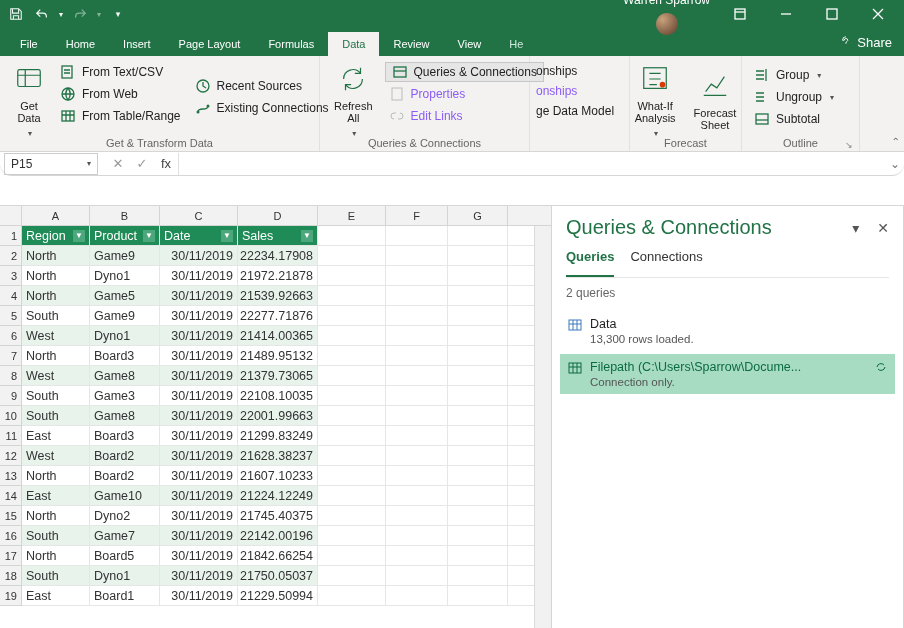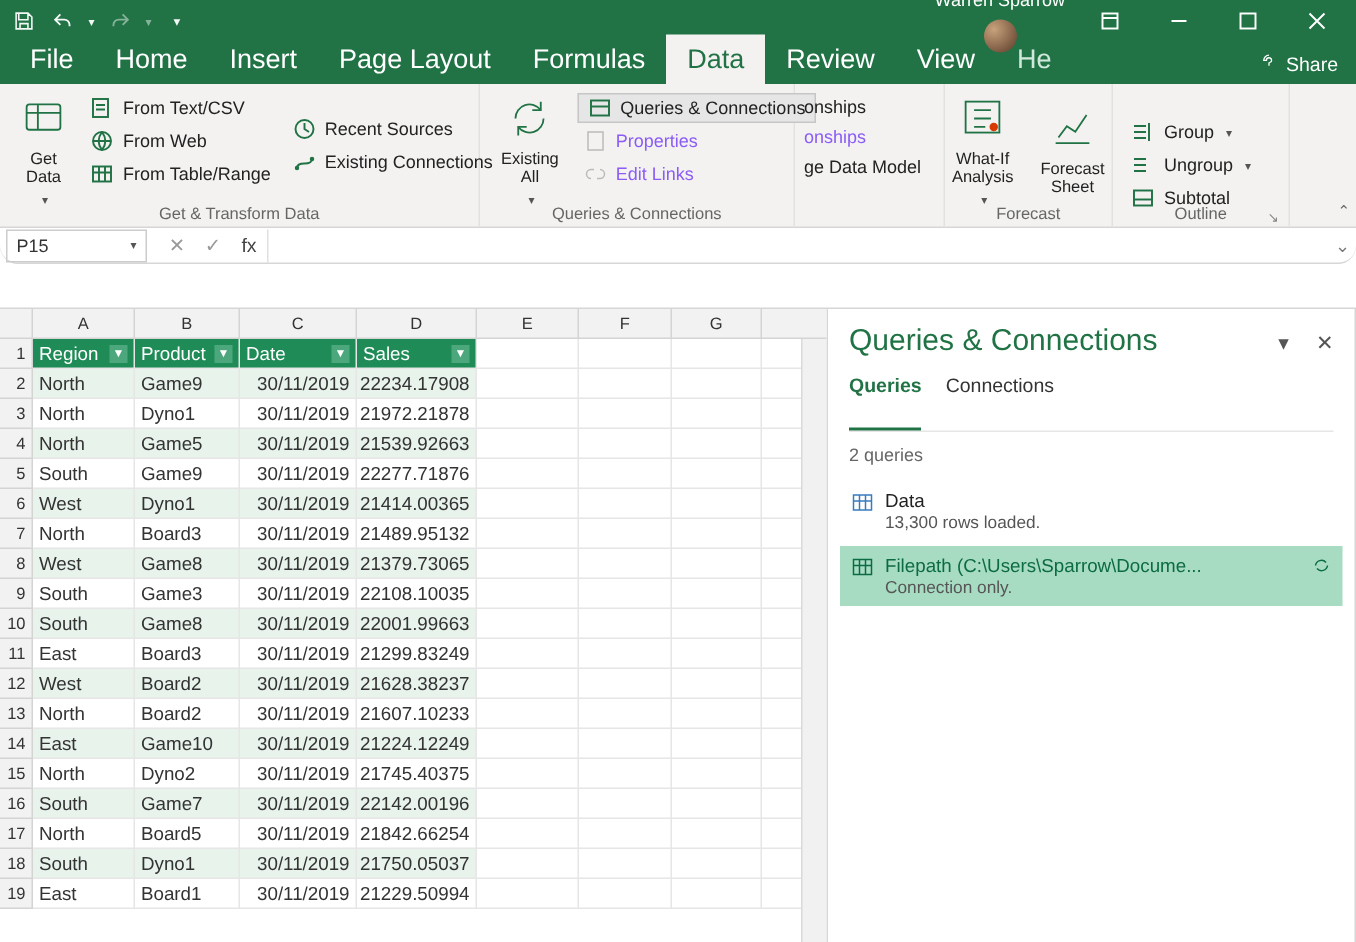--- a/index.html
+++ b/index.html
@@ -12,21 +12,21 @@
   .titlebar .qat-btn svg { width:14px; height:14px; }
   .titlebar .spacer { flex: 1; }
   .titlebar .user { display:flex; align-items:center; gap:6px; font-size:12px;flex-direction:column; }
   .titlebar .avatar { width:22px; height:22px; border-radius:50%; background: radial-gradient(circle at 30% 30%, #c8a27c, #5a3a28); }
   .titlebar .winctl { display:flex; gap:2px; margin-left:8px; }
   .titlebar .winbtn { width:44px; height:28px; display:flex; align-items:center; justify-content:center; }
   .titlebar .winbtn svg { width:12px; height:12px; stroke:#fff; fill:none; stroke-width:1.3; }
 
   
   .tabbar { height: 28px; background: #217346; display:flex; align-items:flex-end; color:#fff; padding-left:6px; }
-  .tab { padding: 6px 14px; font-size:18px; cursor:default; }
+  .tab { padding: 6px 14px; font-size:11px; cursor:default; }
   .tab.active { background:#f3f2f1; color:#217346; font-weight:400; }
   .tab.cut { color:#cfe8db; }
   .tabbar .spacer { flex:1; }
   .share { padding: 0 12px; font-size: 13px; display:flex; align-items:center; gap:4px; height:100%; }
   .share svg { width:14px; height:14px; fill:#fff; }
 
   
   .ribbon { height: 96px; background:#f3f2f1; border-bottom:1px solid #d6d6d6; display:flex; position:relative; }
   .group { border-right:1px solid #e1e1e1; padding:4px 8px 0 8px; display:flex; flex-direction:column; position:relative; }
   .group-label { position:absolute; bottom:2px; left:0; right:0; text-align:center; font-size:11px; color:#666; }
@@ -67,21 +67,21 @@
   .thdr .farrow { width:12px;height:12px; display:flex; align-items:center; justify-content:center; background:#4da77d; font-size:8px; }
   .band { background:#e8f3ec; }
   .num { justify-content:flex-end; }
   .gridwrap .vscroll { position:absolute; right:0; top:20px; bottom:0; width:17px; background:#f1f1f1; border-left:1px solid #dadada; }
 
   
   .pane-hdr { display:flex; align-items:center; justify-content:space-between; padding:10px 14px 4px 14px; }
   .pane-title { color:#217346; font-size:20px; font-weight:400; }
   .pane-ctl { display:flex; gap:18px; color:#555; font-size:14px; }
   .ptabs { display:flex; gap:16px; padding:6px 14px 0 14px; font-size:13px; }
-  .ptab { padding-bottom:21px; color:#333; }
+  .ptab { padding-bottom:11px; color:#333; }
   .ptab.active { color:#217346; border-bottom:2px solid #217346; font-weight:600; }
   .psep { border-bottom:1px solid #e6e6e6; margin:0 14px; }
   .pcount { padding:8px 14px; color:#666; font-size:12px; }
   .qitem { margin:3px 8px; padding:6px 8px 6px 30px; position:relative; font-size:12.5px; }
   .qitem .qicon { position:absolute; left:8px; top:7px; width:14px; height:14px; }
   .qitem .qname { color:#222; }
   .qitem .qstatus { color:#555; font-size:11.5px; margin-top:2px; }
   .qitem.sel { background:#a7dcc3; }
   .qitem.sel .qname { color:#0c6b40; }
   .qitem .qwarn { position:absolute; right:8px; top:7px; width:12px; height:12px; }
@@ -220,21 +220,21 @@
     <div class="group-label">Get &amp; Transform Data</div>
   </div>
 
   <div class="group" style="width:210px">
     <div class="row">
       <div class="rbtn big">
         <svg viewBox="0 0 32 32">
             <path d="M6 16a10 10 0 0 1 18-6M26 16a10 10 0 0 1-18 6" class="stroke-g" stroke-width="2"></path>
             <path d="M24 4v6h-6M8 28v-6h6" class="stroke-g" stroke-width="2"></path>
           </svg>
-        <span style="white-space:pre">Existing
+        <span style="white-space:pre">Refresh
 All</span>
           <span class="dd">▾</span>
       </div>
       <div class="col" style="margin-top:2px">
         <div class="rbtn highlighted">
             <svg class="ico" viewBox="0 0 16 16">
               <rect x="2" y="3" width="12" height="10" class="stroke-g"></rect>
               <path d="M2 7h12" class="stroke-g"></path>
             </svg>
             <span>Queries &amp; Connections</span>
@@ -281,21 +281,21 @@
             <path d="M4 26h24M6 22l6-8 6 4 8-12" class="stroke-g" stroke-width="2"></path>
           </svg>
         <span style="white-space:pre">Forecast
 Sheet</span>
       </div>
     </div>
     <div class="group-label">Forecast</div>
   </div>
 
   <div class="group" style="width:118px">
-    <div class="col" style="margin-top:18px">
+    <div class="col" style="margin-top:5px">
       <div class="rbtn">
           <svg class="ico" viewBox="0 0 16 16">
             <path d="M2 4h8M2 8h8M2 12h8M12 2v12" class="stroke-g"></path>
           </svg>
           <span>Group</span>
           <span class="dd">▾</span>
         </div>
       <div class="rbtn">
           <svg class="ico" viewBox="0 0 16 16">
             <path d="M2 4h8M2 8h8M2 12h8" class="stroke-g"></path>

